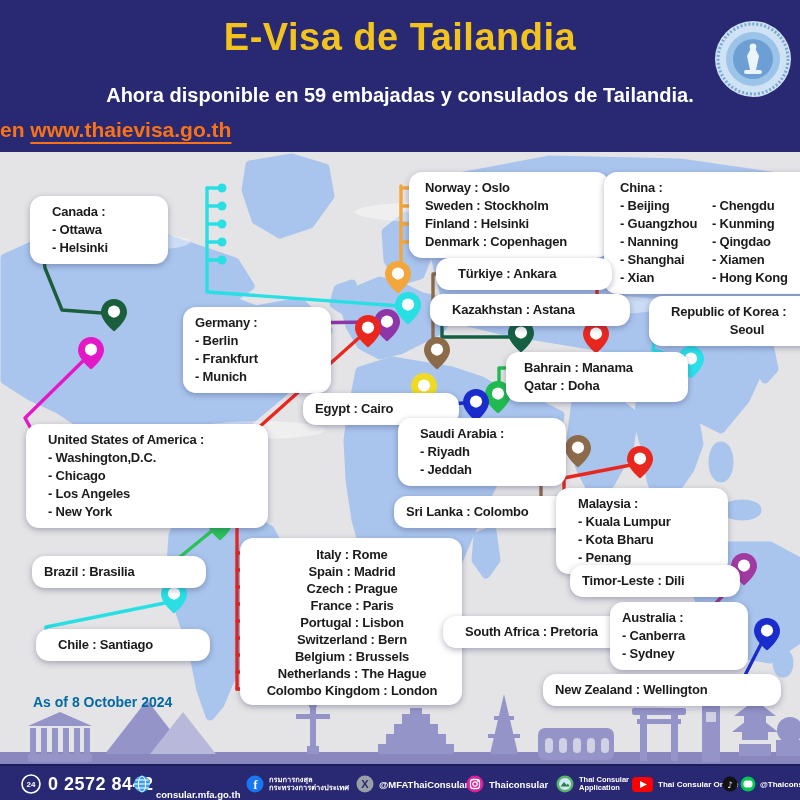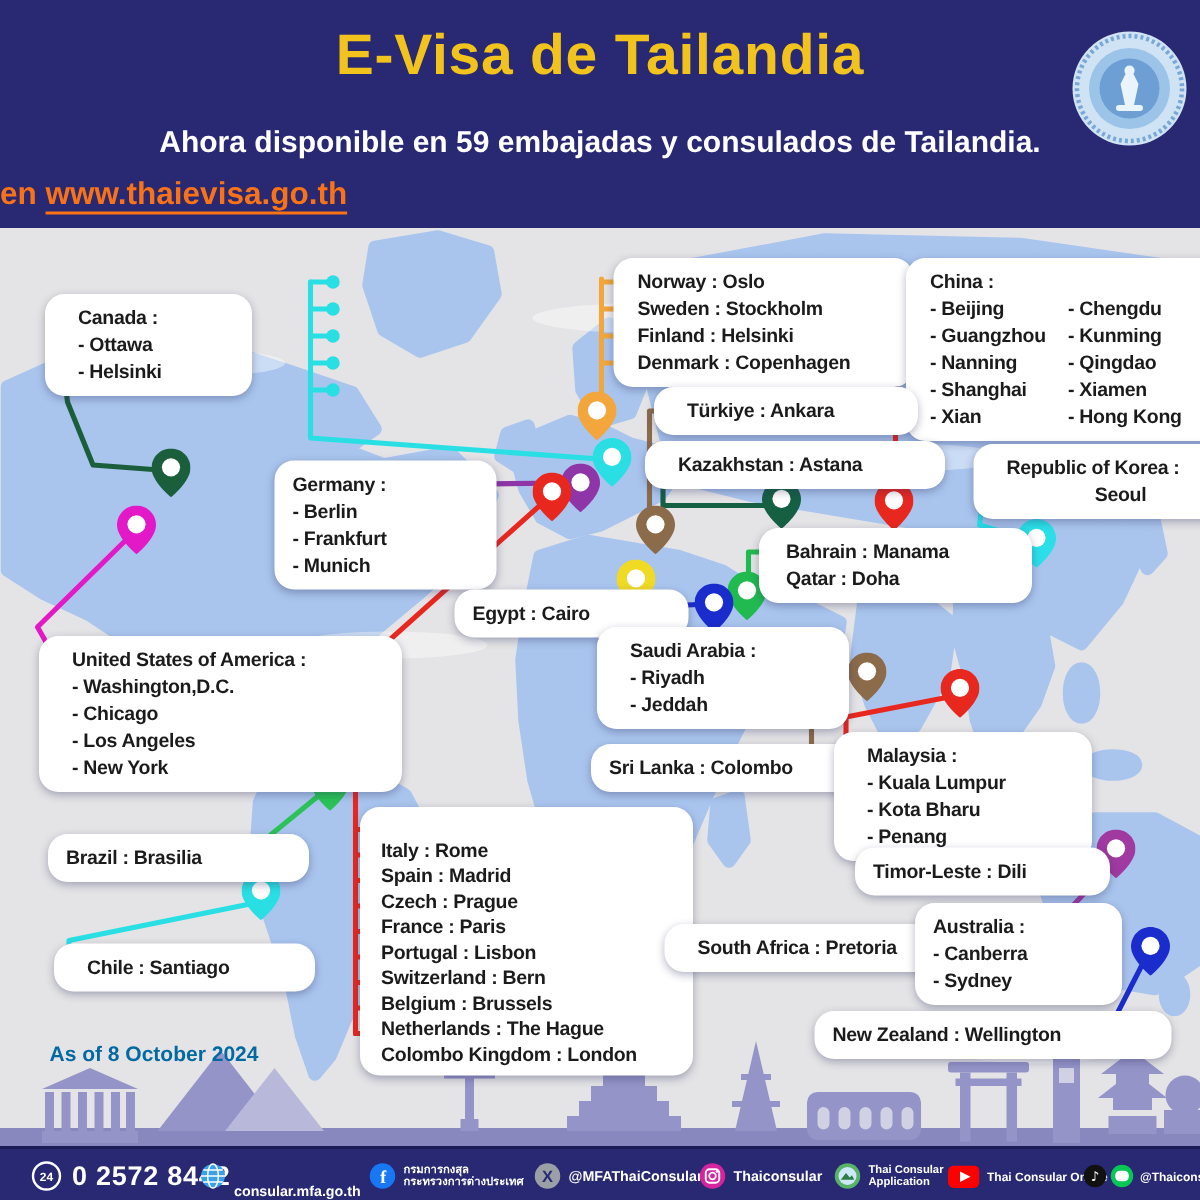--- a/index.html
+++ b/index.html
@@ -15,21 +15,21 @@
   .layer{position:absolute;left:0;top:0;width:800px;height:800px;}
   .lines-layer{z-index:2;pointer-events:none;}
   .sky-layer{z-index:1;pointer-events:none;}
   .bg-layer{z-index:0;}
   
   .callout{position:absolute;background:#fff;border-radius:13px;box-shadow:0 2px 6px rgba(40,40,90,.35);
            padding:7px 12px;font-size:13px;line-height:18px;font-weight:bold;color:#1b1b1b;
            letter-spacing:-.2px;z-index:3;}
   .callout .row{white-space:nowrap;}
   .pl{padding-left:22px;} .pr{padding-right:22px;} .pg{padding-left:16px;} .pg18{padding-left:18px;} .pr20{padding-right:20px;} .pg14{padding-left:14px;}
-  .tight{line-height:17px;padding-top:20px;padding-bottom:6px;}
+  .tight{line-height:17px;padding-top:8px;padding-bottom:6px;text-align:center;}
   .center{text-align:center;}
   .cols{display:flex;}
   .col1{width:92px;} .col2{width:84px;}
   .asof{position:absolute;left:33px;top:694px;z-index:3;color:#0369a1;font-size:14px;font-weight:bold;}
   
   .footer{position:absolute;left:0;top:764px;width:800px;height:36px;background:#282873;border-top:2px solid #1c1c56;z-index:6;}
   .fitem{position:absolute;top:0;height:36px;display:flex;align-items:center;color:#fff;}
   .fnum{font-size:18px;font-weight:bold;letter-spacing:.5px;}
   .flabel{font-size:9.5px;font-weight:bold;}
   .fsmall{font-size:7.5px;font-weight:bold;line-height:8.5px;}

